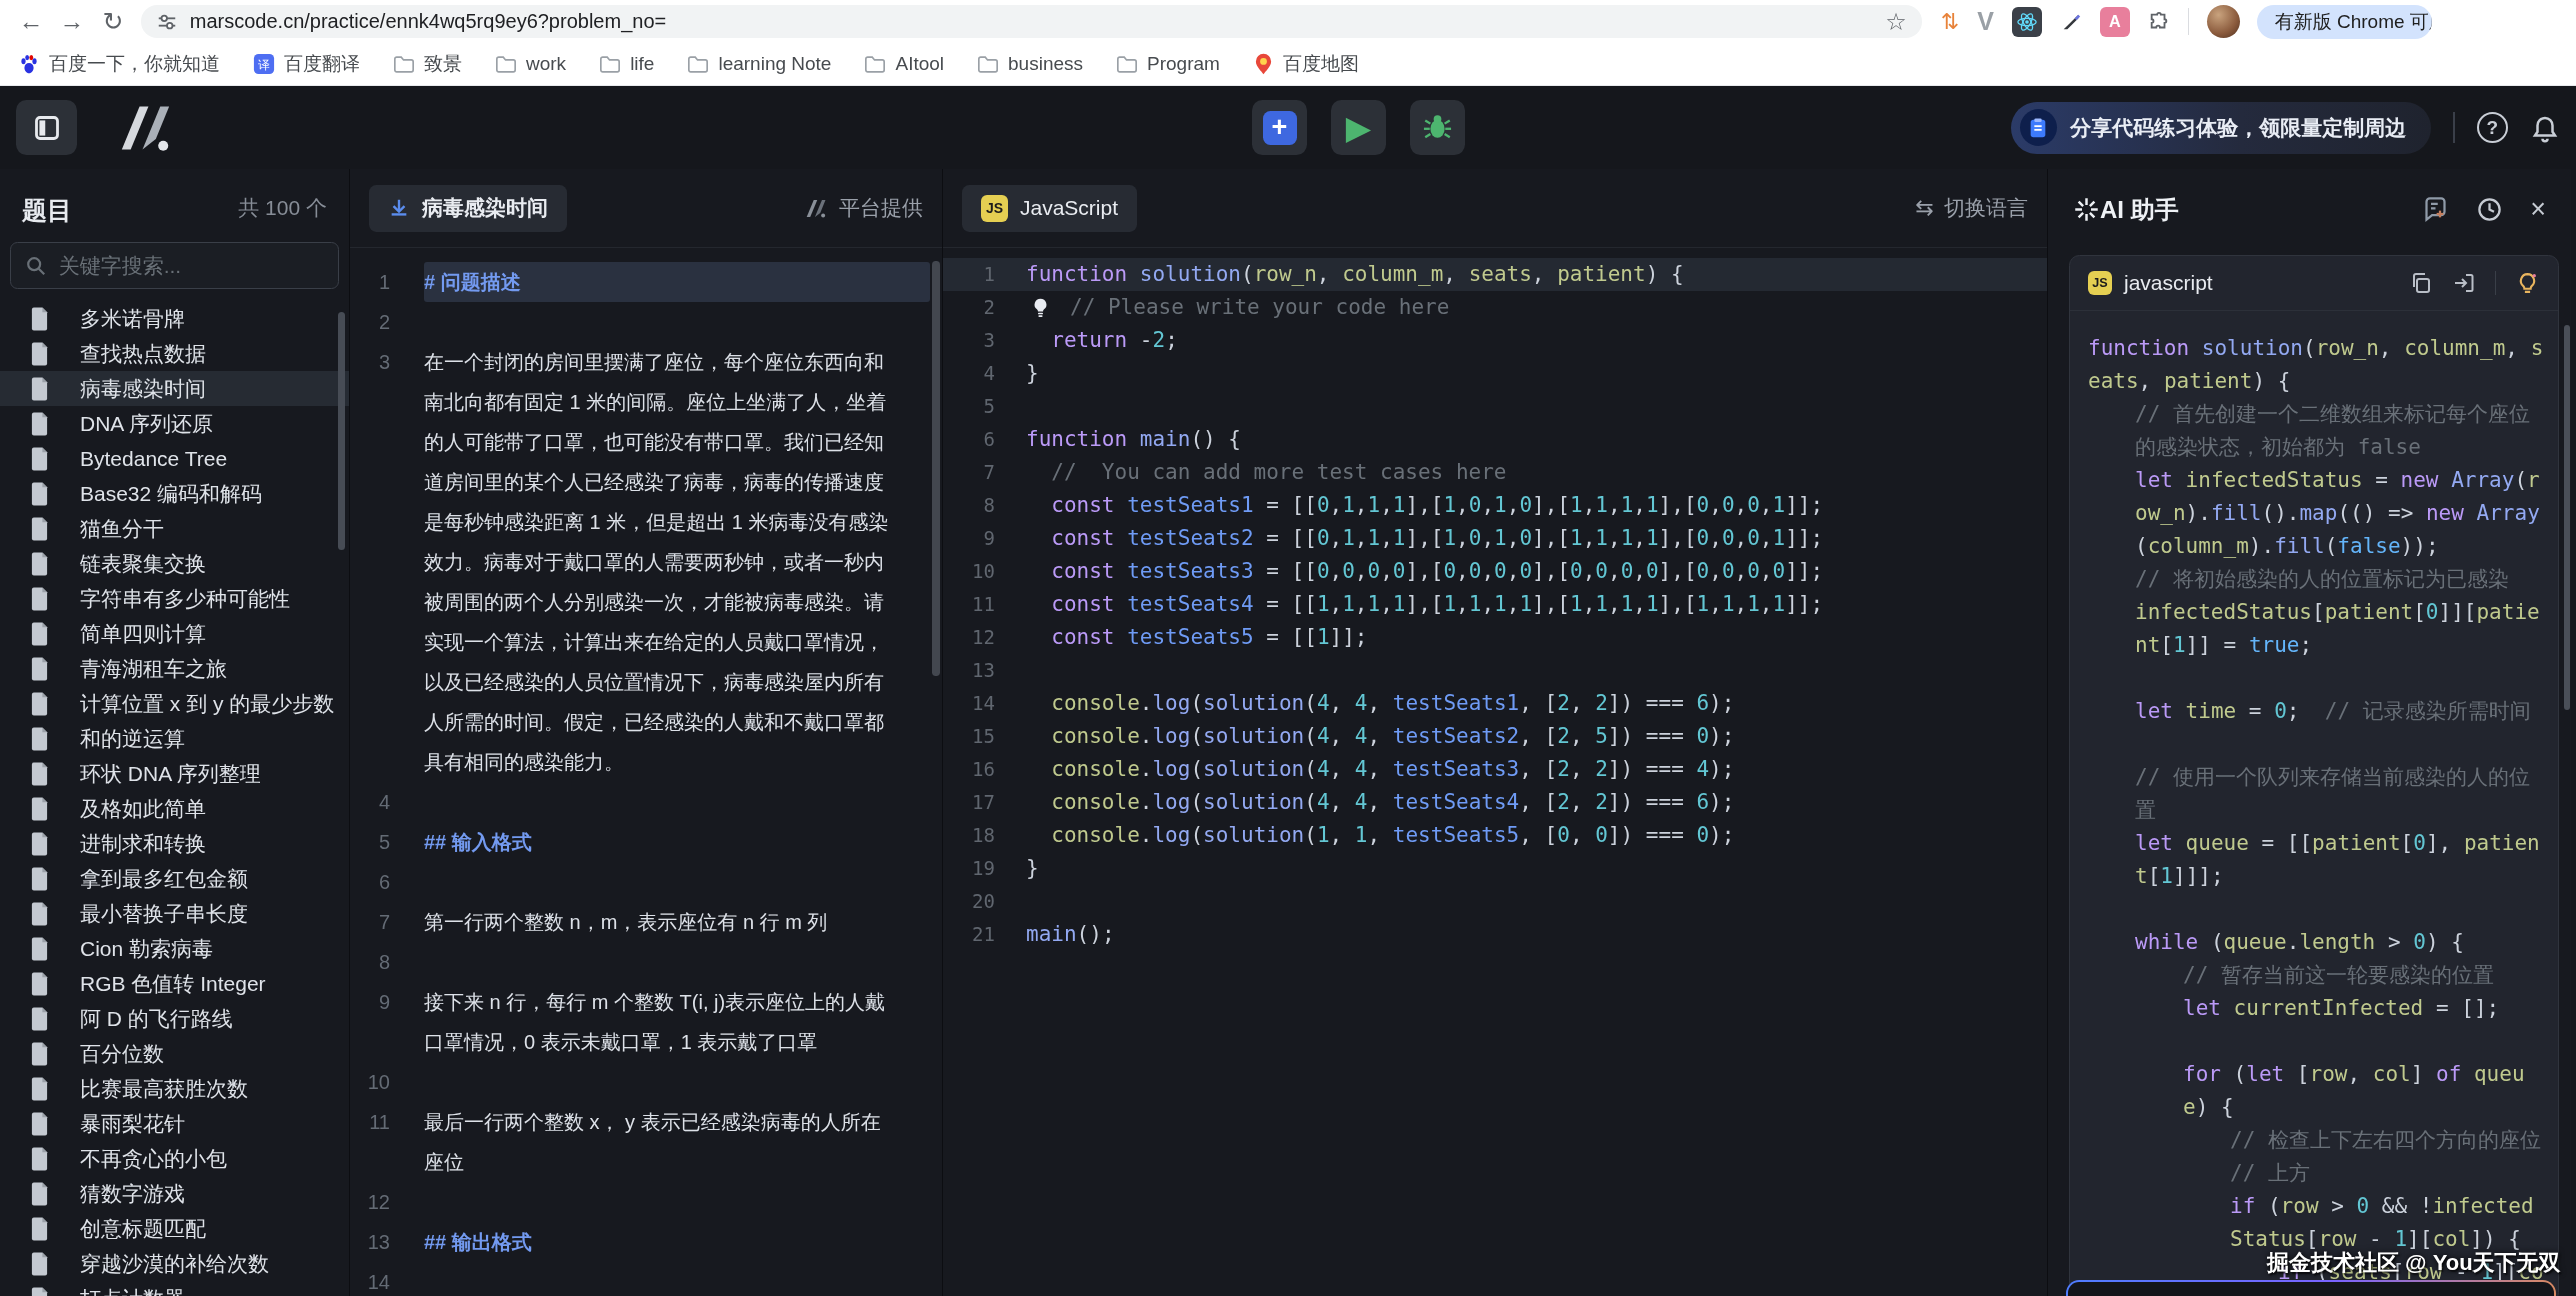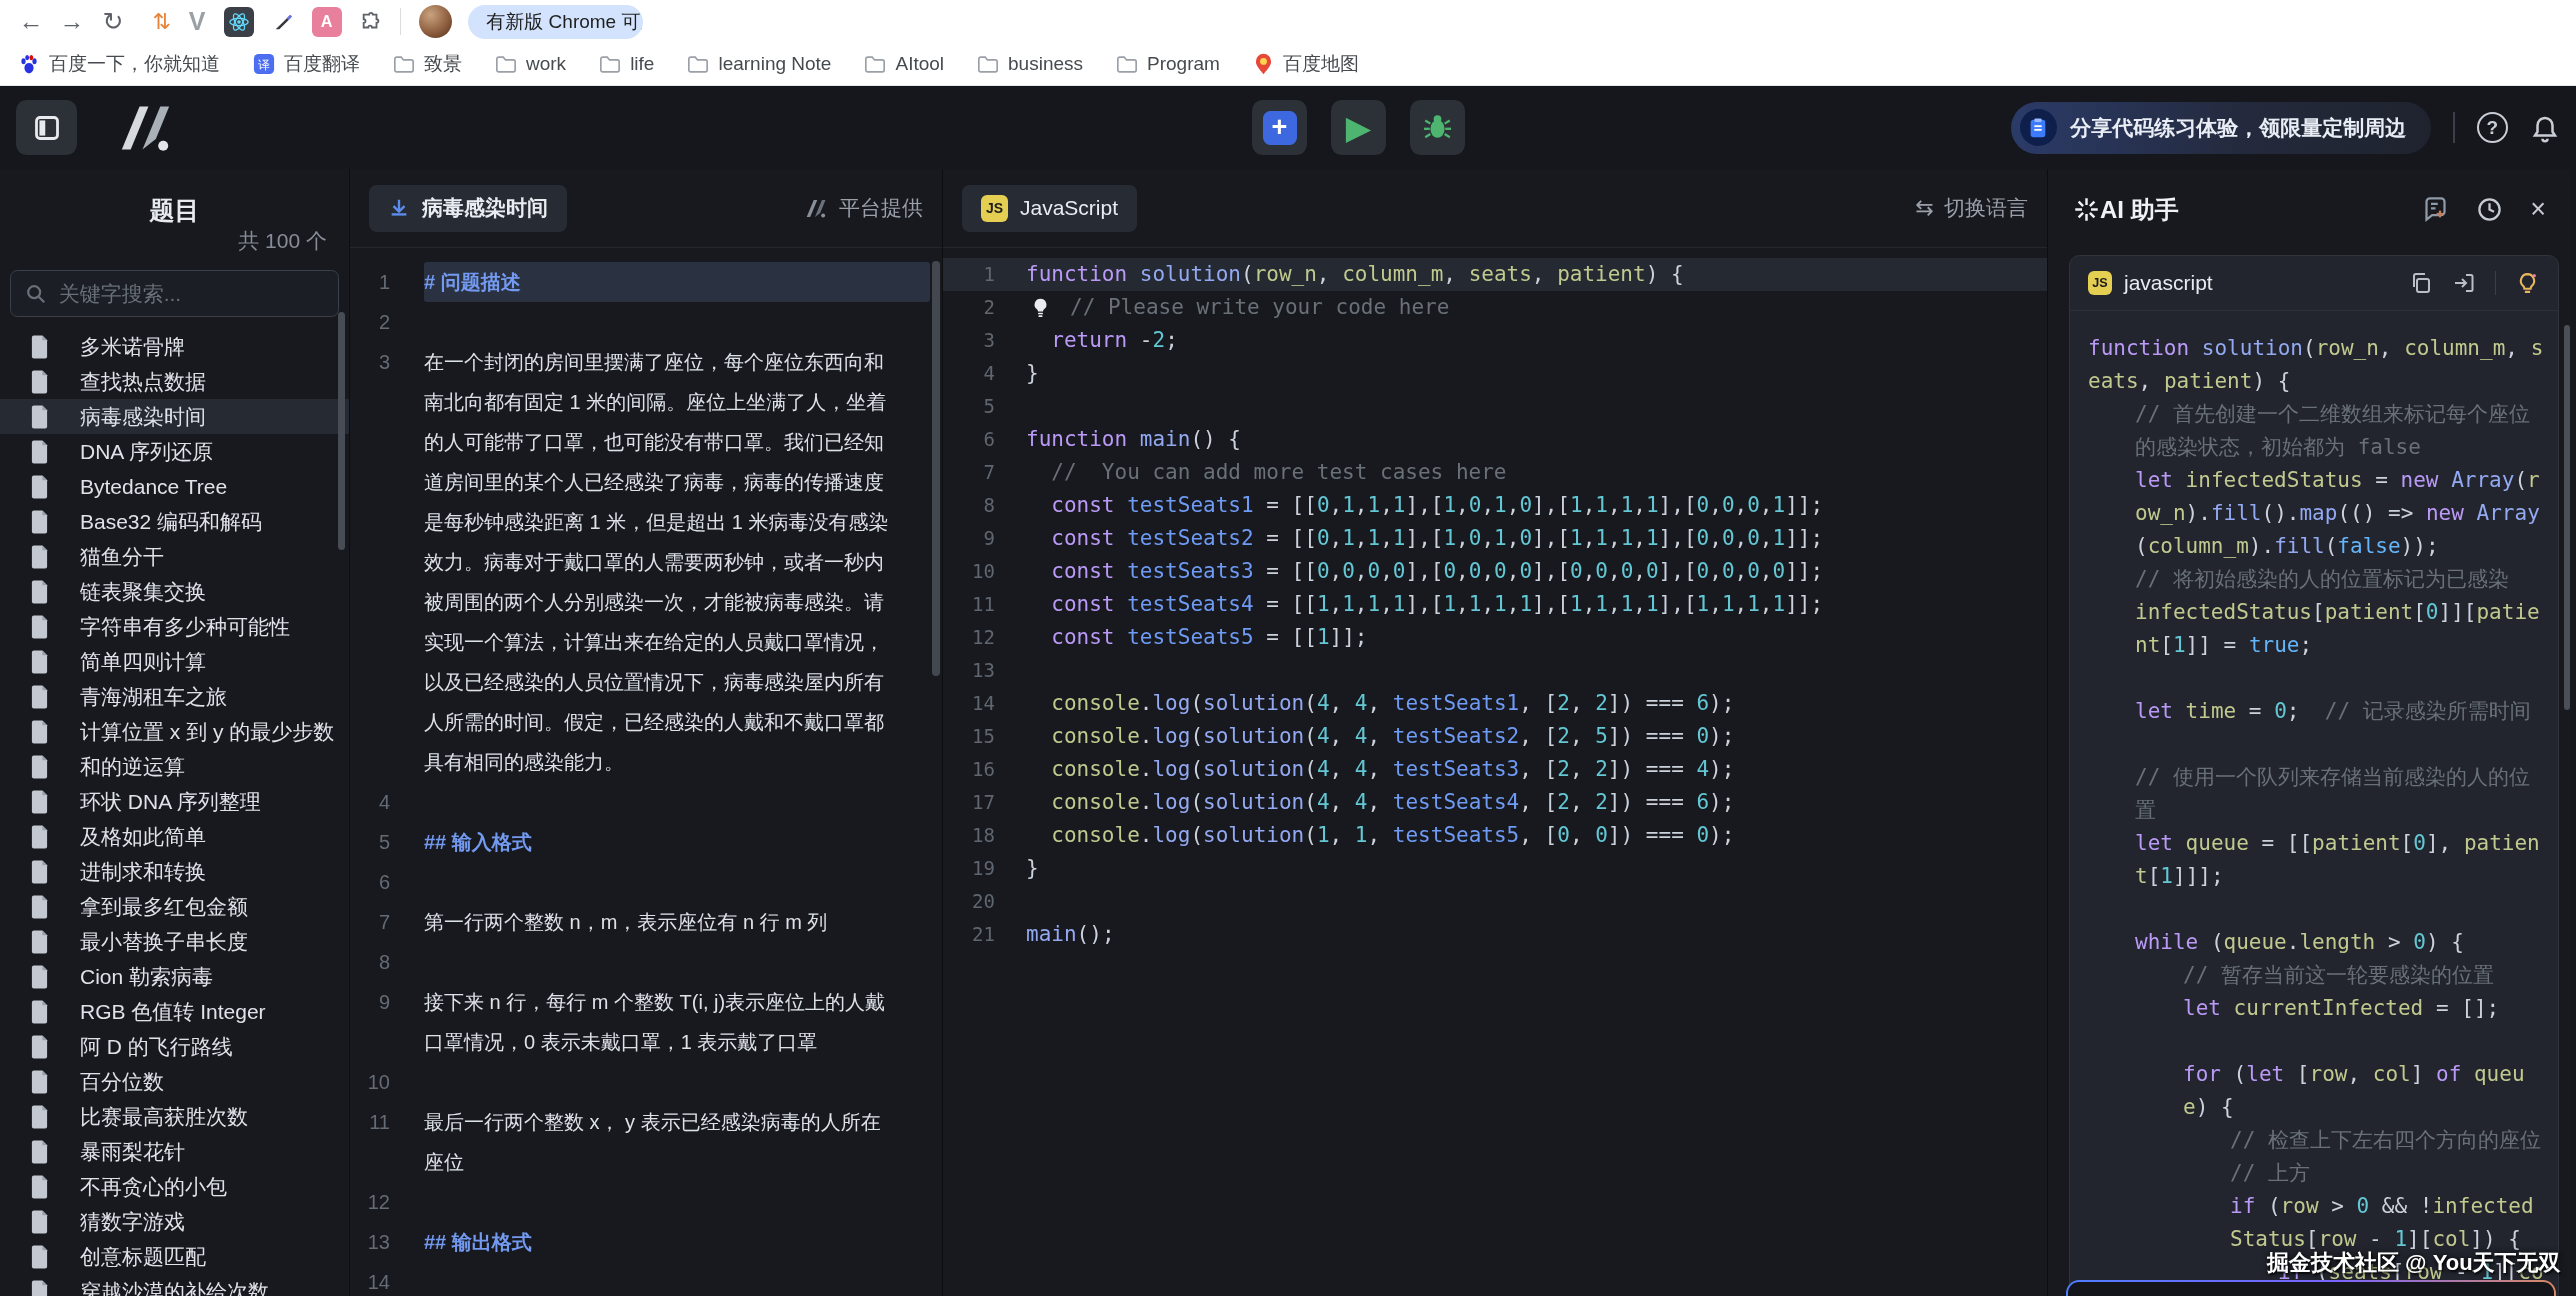--- a/index.html
+++ b/index.html
@@ -43,21 +43,21 @@
   .promo-ic { width:37px; height:37px; border-radius:50%; background:#0e1f4c; display:flex; align-items:center; justify-content:center; }
   .promo-txt { font-size:21px; font-weight:700; color:#e9edf5; white-space:nowrap; }
   .hdr-div { width:1.5px; height:31px; background:#3a3f49; }
   .help-circ { width:31px; height:31px; border-radius:50%; border:2.2px solid #c9ced6; color:#c9ced6;
     font-size:19px; font-weight:700; display:flex; align-items:center; justify-content:center; }
 
   .main { position:absolute; top:83px; left:0; right:0; bottom:0; display:flex; }
 
   
   .sidebar { width:350px; flex:none; position:relative; border-right:1.5px solid #0c0d11; display:flex; flex-direction:column; background:#17191f; }
-  .sidebar-head { display:flex; align-items:center; padding:25px 22px 15px;flex-direction:column; }
+  .sidebar-head { display:flex; align-items:flex-start; padding:25px 22px 15px; }
   .sidebar-title { font-size:25px; font-weight:700; color:#e7eaef; }
   .sidebar-count { margin-left:auto; font-size:21px; color:#878d97; }
   .search-box { margin:0 10.4px; height:47px; border:1.5px solid #3a3f48; border-radius:7.4px; background:#1b1e24;
     display:flex; align-items:center; padding:0 13.3px; gap:12px; flex:none; }
   .search-ph { font-size:21px; color:#697077; }
   .item-list { margin-top:12px; flex:1; overflow:hidden; }
   .s-item { height:35px; display:flex; align-items:center; gap:31px; padding-left:30px; font-size:21px;
     color:#dfe3e9; white-space:nowrap; overflow:hidden; }
   .s-item.selected { background:#262b33; }
   .sb-scroll { position:absolute; right:3.7px; top:143px; width:7.4px; height:238px; border-radius:3.7px; background:#474c55; }
@@ -116,20 +116,34 @@
 
   svg { display:block; }
 </style>
 </head>
 <body>
 
 <div class="browser-bar">
   <div class="nav-ic">←</div>
   <div class="nav-ic">→</div>
   <div class="nav-ic">↻</div>
+  <div class="url-pill">
+    <span>
+      <svg width="22" height="22" viewBox="0 0 24 24">
+          <g stroke="#5f6368" stroke-width="2" fill="none">
+        <line x1="3" y1="8" x2="21" y2="8"></line>
+            <circle cx="9" cy="8" r="3" fill="#fff"></circle>
+        <line x1="3" y1="16" x2="21" y2="16"></line>
+            <circle cx="15" cy="16" r="3" fill="#fff"></circle>
+          </g>
+        </svg>
+    </span>
+    <span class="url-text">marscode.cn/practice/ennk4wq5rq9ey6?problem_no=</span>
+    <span class="star">☆</span>
+  </div>
   <div class="ext-row">
     <span style="font-size:22px;color:#e8833a;">⇅</span>
     <span style="font-size:25px;color:#9aa0a6;font-weight:700;">V</span>
     <span class="ext-badge" style="background:#3b4048;">
       <svg width="22" height="22" viewBox="0 0 24 24">
           <g stroke="#61dafb" stroke-width="1.4" fill="none">
         <ellipse cx="12" cy="12" rx="10" ry="4"></ellipse>
             <ellipse cx="12" cy="12" rx="10" ry="4" transform="rotate(60 12 12)"></ellipse>
         <ellipse cx="12" cy="12" rx="10" ry="4" transform="rotate(120 12 12)"></ellipse>
           </g>

